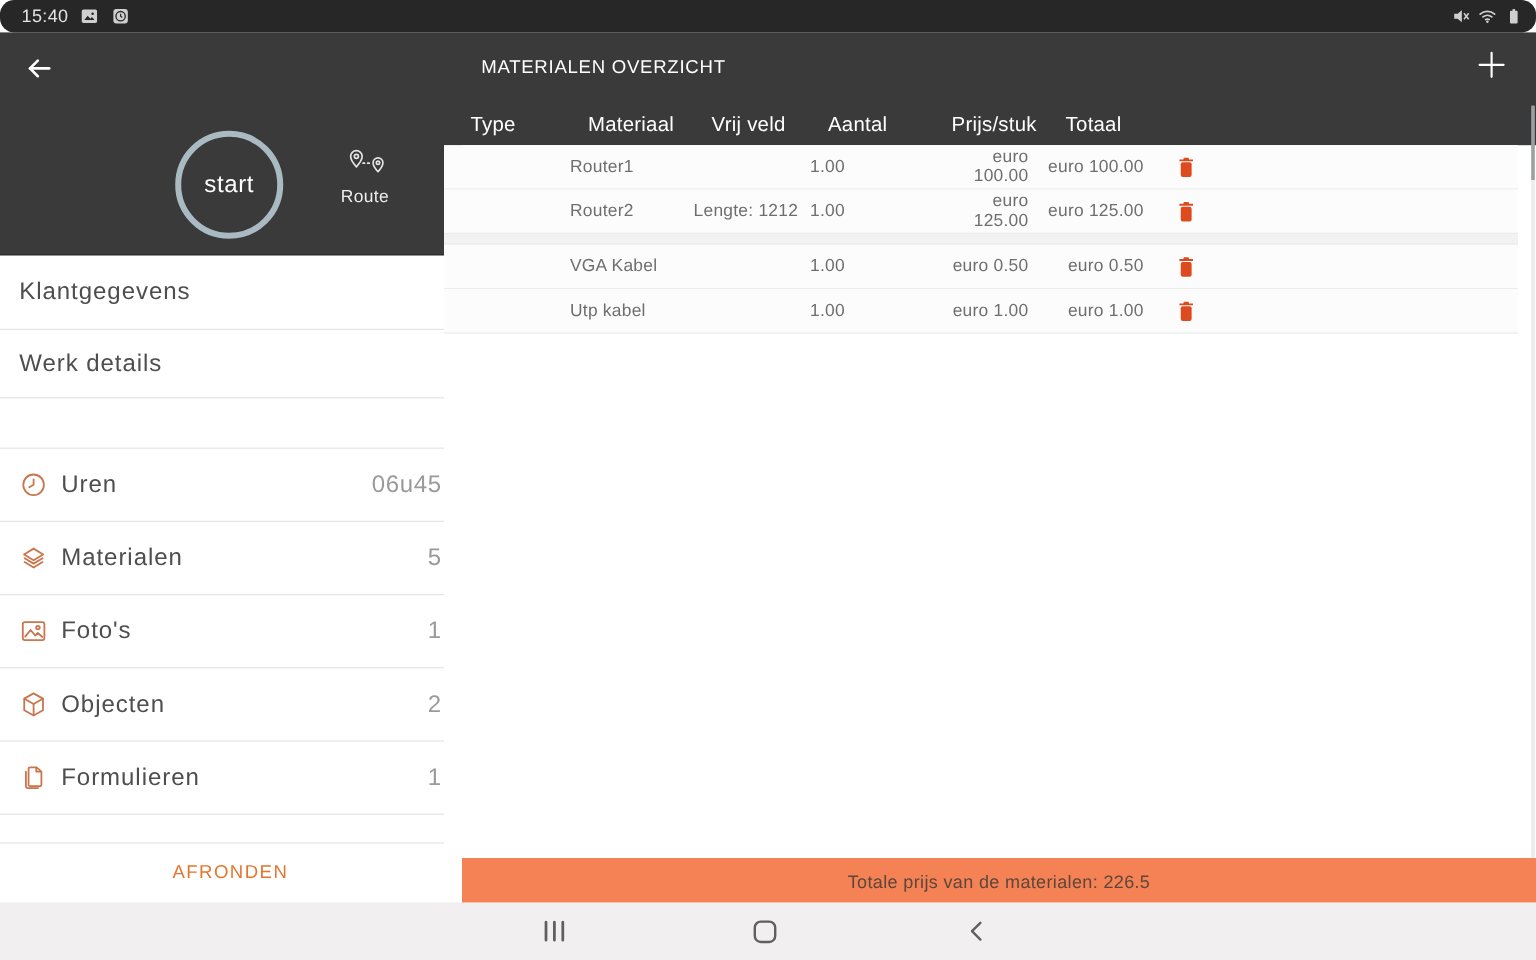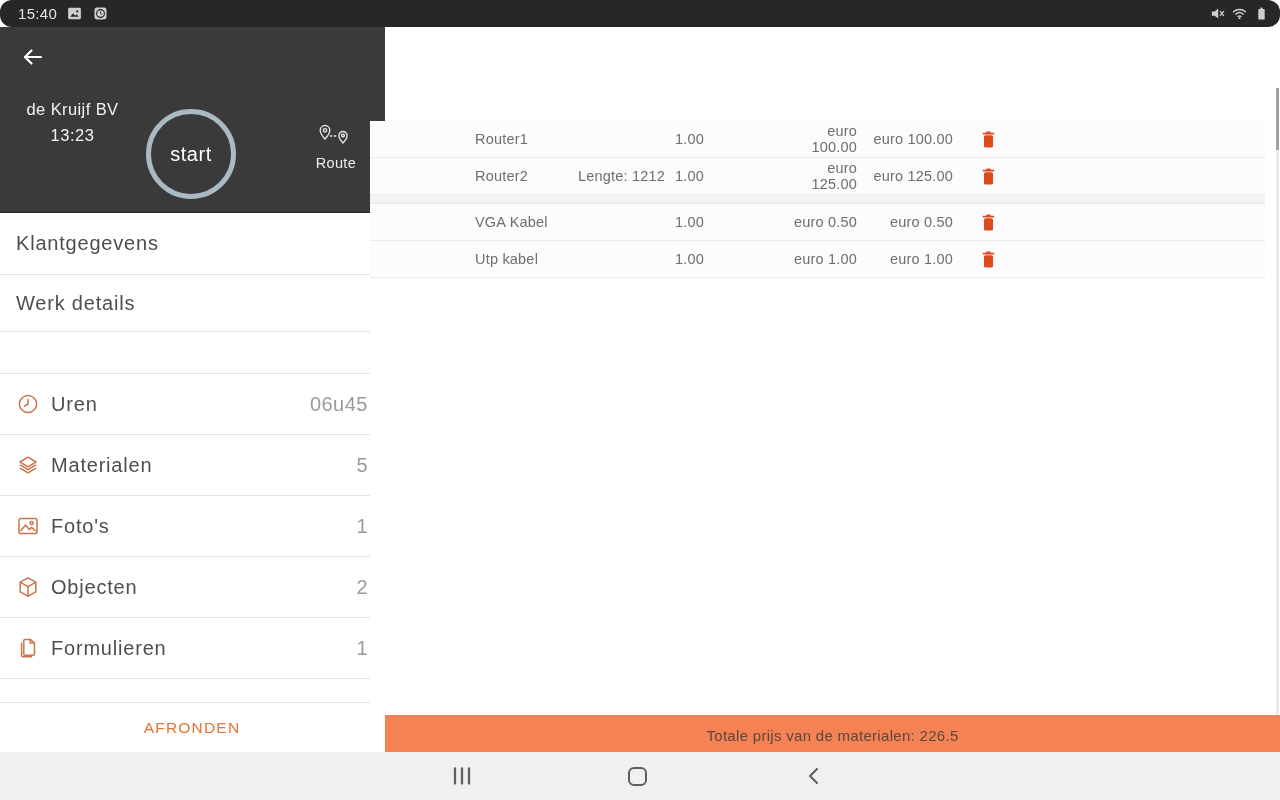--- a/index.html
+++ b/index.html
@@ -26,21 +26,21 @@
   .back-btn { position:absolute; left:20px; top:17px; width:26px; height:26px; cursor:pointer; }
   .company-block { position:absolute; left:10px; top:73px; width:125px; text-align:center; color:#f2f2f2; }
   .company-name { font-size:16.5px; font-weight:300; letter-spacing:0.4px; }
   .company-time { font-size:16.5px; font-weight:300; margin-top:7px; letter-spacing:0.5px; }
   .start-circle {
     position:absolute; left:146px; top:82px; width:90px; height:90px;
     border:5px solid #a9bac2; border-radius:50%;
     display:flex; align-items:center; justify-content:center;
     color:#ffffff; font-size:20px; font-weight:300; letter-spacing:0.5px; cursor:pointer;
   }
-  .route-block { position:absolute; left:284px; top:97px; width:72px; text-align:right; color:#ededed; cursor:pointer; }
+  .route-block { position:absolute; left:284px; top:97px; width:72px; text-align:left; color:#ededed; cursor:pointer; }
   .route-label { font-size:14.5px; font-weight:300; margin-top:1px; letter-spacing:0.3px; }
   
   .sidebar-white {
     position:absolute; left:0; top:213px; width:385px; height:539px;
     background:#ffffff; border-right:1px solid #cfcfcf;
     display:flex; flex-direction:column;
   }
   .side-item {
     display:flex; align-items:center; padding:0 16px;
     border-bottom:1px solid #e4e4e4; color:#4e4e4e;
@@ -145,24 +145,20 @@
     </span>
   </div>
 
   <div class="sidebar-dark">
     <span class="back-btn">
       <svg viewBox="0 0 26 26" fill="none" stroke="#ffffff" stroke-width="2.2" stroke-linecap="round" stroke-linejoin="round">
           <path d="M21 13H5"></path>
           <path d="M11.5 6.5L5 13l6.5 6.5"></path>
         </svg>
     </span>
-    <div class="company-block">
-      <div class="company-name">de Kruijf BV</div>
-      <div class="company-time">13:23</div>
-    </div>
     <div class="start-circle">
       <span>start</span>
     </div>
     <div class="route-block">
       <span>
         <svg width="44" height="26" viewBox="0 0 44 26" fill="none" stroke="#e4e4e4" stroke-width="1.4" stroke-linecap="round" stroke-linejoin="round">
           <path d="M13 1.5a4.8 4.8 0 0 1 4.8 4.8C17.8 9.9 13 15 13 15S8.2 9.9 8.2 6.3A4.8 4.8 0 0 1 13 1.5z"></path>
           <circle cx="13" cy="6.3" r="1.7"></circle>
           <path d="M31 7.5a4.1 4.1 0 0 1 4.1 4.1c0 3.1-4.1 7.4-4.1 7.4s-4.1-4.3-4.1-7.4A4.1 4.1 0 0 1 31 7.5z"></path>
           <circle cx="31" cy="11.6" r="1.4"></circle>
@@ -236,20 +232,36 @@
           <span class="c-label">Formulieren</span>
           <span class="c-value">1</span>
         </div>
       </div>
     <div class="side-spacer small"></div>
     <div class="finish-btn">
       <span>AFRONDEN</span>
     </div>
   </div>
 
+  <div class="content-dark">
+    <div class="page-title">MATERIALEN OVERZICHT</div>
+    <span class="add-btn">
+      <svg viewBox="0 0 30 30" fill="none" stroke="#ffffff" stroke-width="1.8" stroke-linecap="round">
+          <path d="M15 5v20M5 15h20"></path>
+        </svg>
+    </span>
+    <div class="t-head">
+      <span>Type</span>
+      <span>Materiaal</span>
+      <span>Vrij veld</span>
+      <span>Aantal</span>
+      <span>Prijs/stuk</span>
+      <span>Totaal</span>
+    </div>
+  </div>
 
   <div class="content-body">
     <div id="table-body">
         <div class="t-row">
           <span class="c-type"></span>
           <span class="c-materiaal">Router1</span>
           <span class="c-vrij"></span>
           <span class="c-aantal">1.00</span>
           <span class="c-prijs">euro 100.00</span>
           <span></span>

